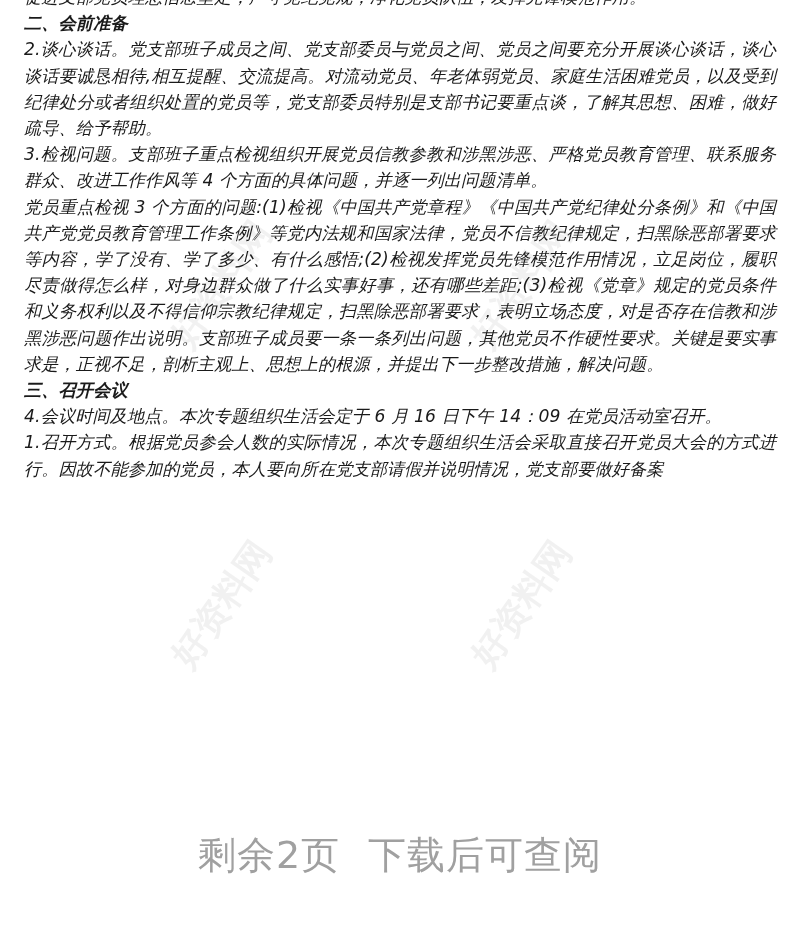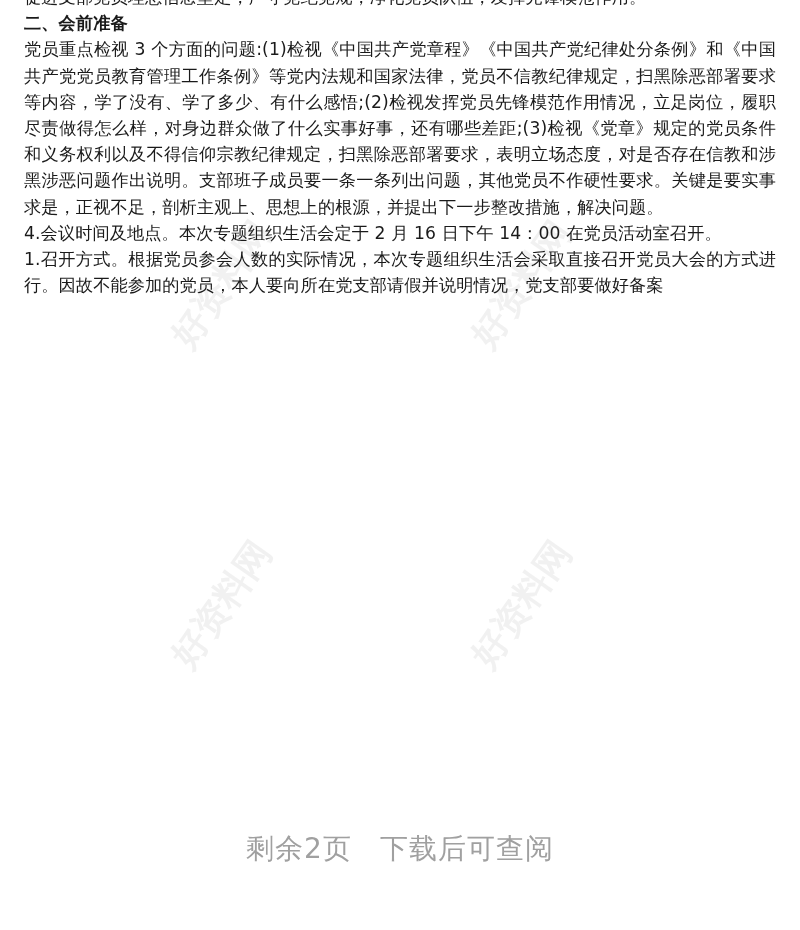--- a/index.html
+++ b/index.html
@@ -21,59 +21,63 @@
     right: 24px;
     top: -16px;
     font-size: 17.2px;
     line-height: 26.2px;
     letter-spacing: 0.1px;
     text-align: justify;
   }
   .doc p {
     margin: 0;
     padding: 0;
+    font-style: italic;
   }
   .doc .heading {
     font-weight: bold;
   }
   .watermark {
     position: absolute;
     color: rgba(180,180,180,0.18);
     font-size: 36px;
     font-weight: bold;
     transform: rotate(-55deg);
     pointer-events: none;
     white-space: nowrap;
   }
   .remaining {
     position: absolute;
     left: 0;
     right: 0;
     top: 830px;
     text-align: center;
-    font-size: 28px;
+    font-size: 38px;
     color: #a0a0a0;
     letter-spacing: 1px;
   }
   .remaining .gap {
     display: inline-block;
     width: 28px;
   }
 </style>
 </head>
 <body>
 
 <div class="watermark" style="left:150px; top:260px;">好资料网</div>
 <div class="watermark" style="left:450px; top:260px;">好资料网</div>
 <div class="watermark" style="left:150px; top:580px;">好资料网</div>
 <div class="watermark" style="left:450px; top:580px;">好资料网</div>
 
 <div class="doc">
   <p>促进支部党员理想信念坚定，严守党纪党规，净化党员队伍，发挥先锋模范作用。</p>
   <p class="heading">二、会前准备</p>
+  <p>2.谈心谈话。党支部班子成员之间、党支部委员与党员之间、党员之间要充分开展谈心谈话，谈心谈话要诚恳相待,相互提醒、交流提高。对流动党员、年老体弱党员、家庭生活困难党员，以及受到纪律处分或者组织处置的党员等，党支部委员特别是支部书记要重点谈，了解其思想、困难，做好疏导、给予帮助。</p>
+  <p>3.检视问题。支部班子重点检视组织开展党员信教参教和涉黑涉恶、严格党员教育管理、联系服务群众、改进工作作风等 4 个方面的具体问题，并逐一列出问题清单。</p>
   <p>党员重点检视 3 个方面的问题:(1)检视《中国共产党章程》《中国共产党纪律处分条例》和《中国共产党党员教育管理工作条例》等党内法规和国家法律，党员不信教纪律规定，扫黑除恶部署要求等内容，学了没有、学了多少、有什么感悟;(2)检视发挥党员先锋模范作用情况，立足岗位，履职尽责做得怎么样，对身边群众做了什么实事好事，还有哪些差距;(3)检视《党章》规定的党员条件和义务权利以及不得信仰宗教纪律规定，扫黑除恶部署要求，表明立场态度，对是否存在信教和涉黑涉恶问题作出说明。支部班子成员要一条一条列出问题，其他党员不作硬性要求。关键是要实事求是，正视不足，剖析主观上、思想上的根源，并提出下一步整改措施，解决问题。</p>
-  <p>4.会议时间及地点。本次专题组织生活会定于 2 月 16 日下午 14：00 在党员活动室召开。</p>
+  <p class="heading">三、召开会议</p>
+  <p>4.会议时间及地点。本次专题组织生活会定于 6 月 16 日下午 14：09 在党员活动室召开。</p>
   <p>1.召开方式。根据党员参会人数的实际情况，本次专题组织生活会采取直接召开党员大会的方式进行。因故不能参加的党员，本人要向所在党支部请假并说明情况，党支部要做好备案</p>
 </div>
 
 <div class="remaining">
   <span>剩余2页</span><span class="gap"></span><span>下载后可查阅</span>
 </div>
 
 </body></html>

